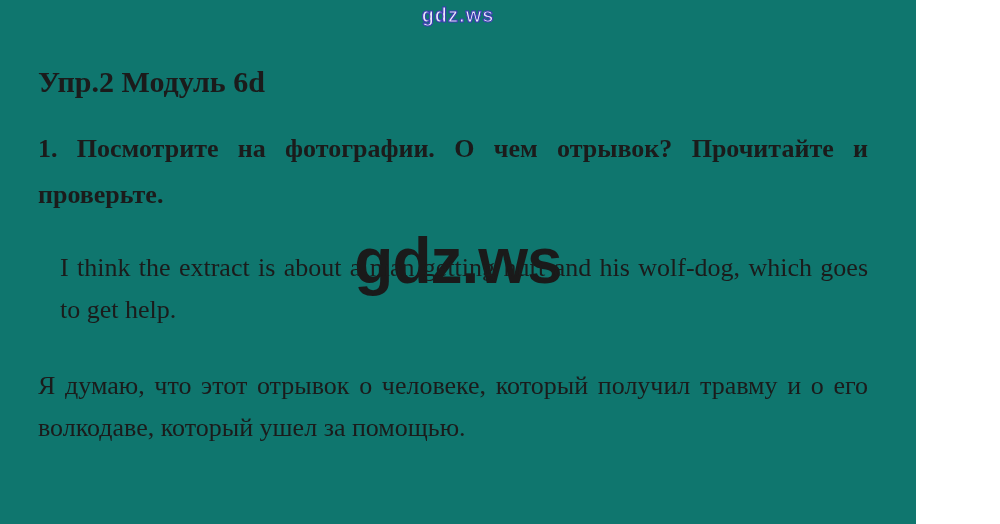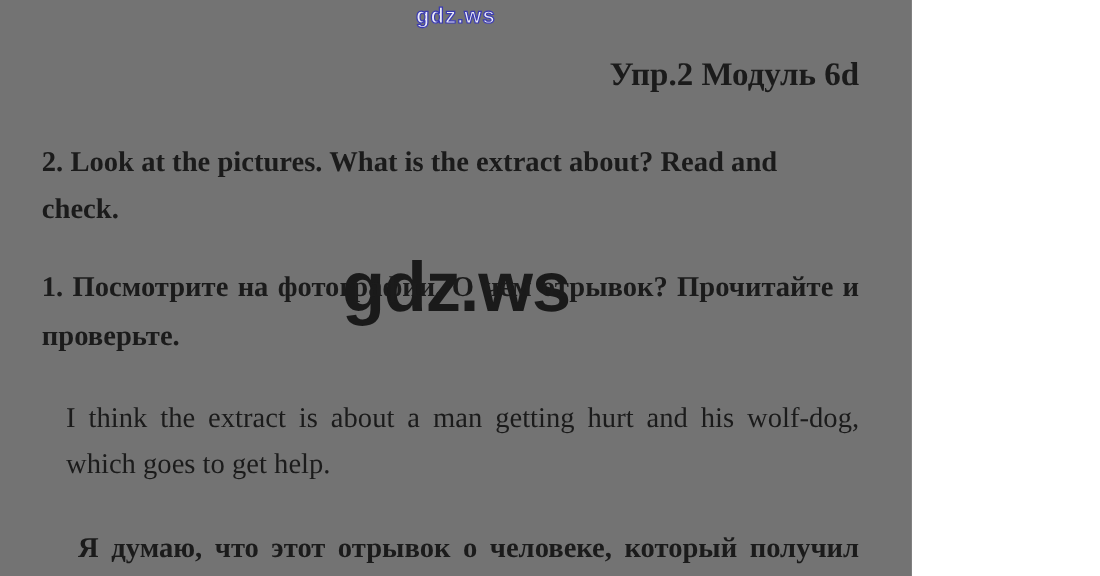--- a/index.html
+++ b/index.html
@@ -2,23 +2,23 @@
 <html><head>
 <meta charset="utf-8">
 <style>
   * { margin: 0; padding: 0; box-sizing: border-box; }
   html, body {
     width: 1000px;
     background: #ffffff;
   }
   .page {
     position: relative;
-    width: 829px;
+    width: 916px;
     height: 524px;
-    background: #737373;
+    background: #0f766e;
     color: #1b1b1b;
     font-family: "Liberation Serif", "DejaVu Serif", serif;
     overflow: hidden;
   }
   .content {
     position: relative;
     padding: 0 48px 0 38px;
   }
   
   .watermark-top {
@@ -43,22 +43,22 @@
     width: 100%;
     text-align: center;
     font-family: "Liberation Sans", "DejaVu Sans", sans-serif;
     font-size: 64px;
     font-weight: bold;
     letter-spacing: -1px;
     color: #1a1a1a;
     pointer-events: none;
   }
   .heading {
-    margin-top: 50px;
-    text-align: right;
+    margin-top: 64px;
+    text-align: left;
     font-size: 30px;
     font-weight: bold;
     line-height: 1.2;
   }
   .task-en {
     margin-top: 40px;
     font-size: 26px;
     font-weight: bold;
     line-height: 1.65;
   }
@@ -73,40 +73,38 @@
     margin-top: 30px;
     font-size: 26px;
     font-weight: normal;
     line-height: 1.62;
     text-align: justify;
     margin-left: 22px;
   }
   .answer-ru {
     margin-top: 34px;
     font-size: 26px;
-    font-weight: bold;
+    font-weight: normal;
     line-height: 1.62;
     text-align: justify;
-    margin-left: 33px;
   }
 </style>
 </head>
 <body>
 
 <div class="page">
 
   <div class="watermark-top">gdz.ws</div>
 
   <div class="watermark-center">gdz.ws</div>
 
   <div class="content">
 
     <h1 class="heading">Упр.2 Модуль 6d</h1>
 
-    <p class="task-en">2. Look at the pictures. What is the extract about? Read and check.</p>
 
     <p class="task-ru">1. Посмотрите на фотографии. О чем отрывок? Прочитайте и проверьте.</p>
 
     <p class="answer-en">I think the extract is about a man getting hurt and his wolf-dog, which goes to get help.</p>
 
     <p class="answer-ru">Я думаю, что этот отрывок о человеке, который получил травму и о его волкодаве, который ушел за помощью.</p>
 
   </div>
 </div>
 

